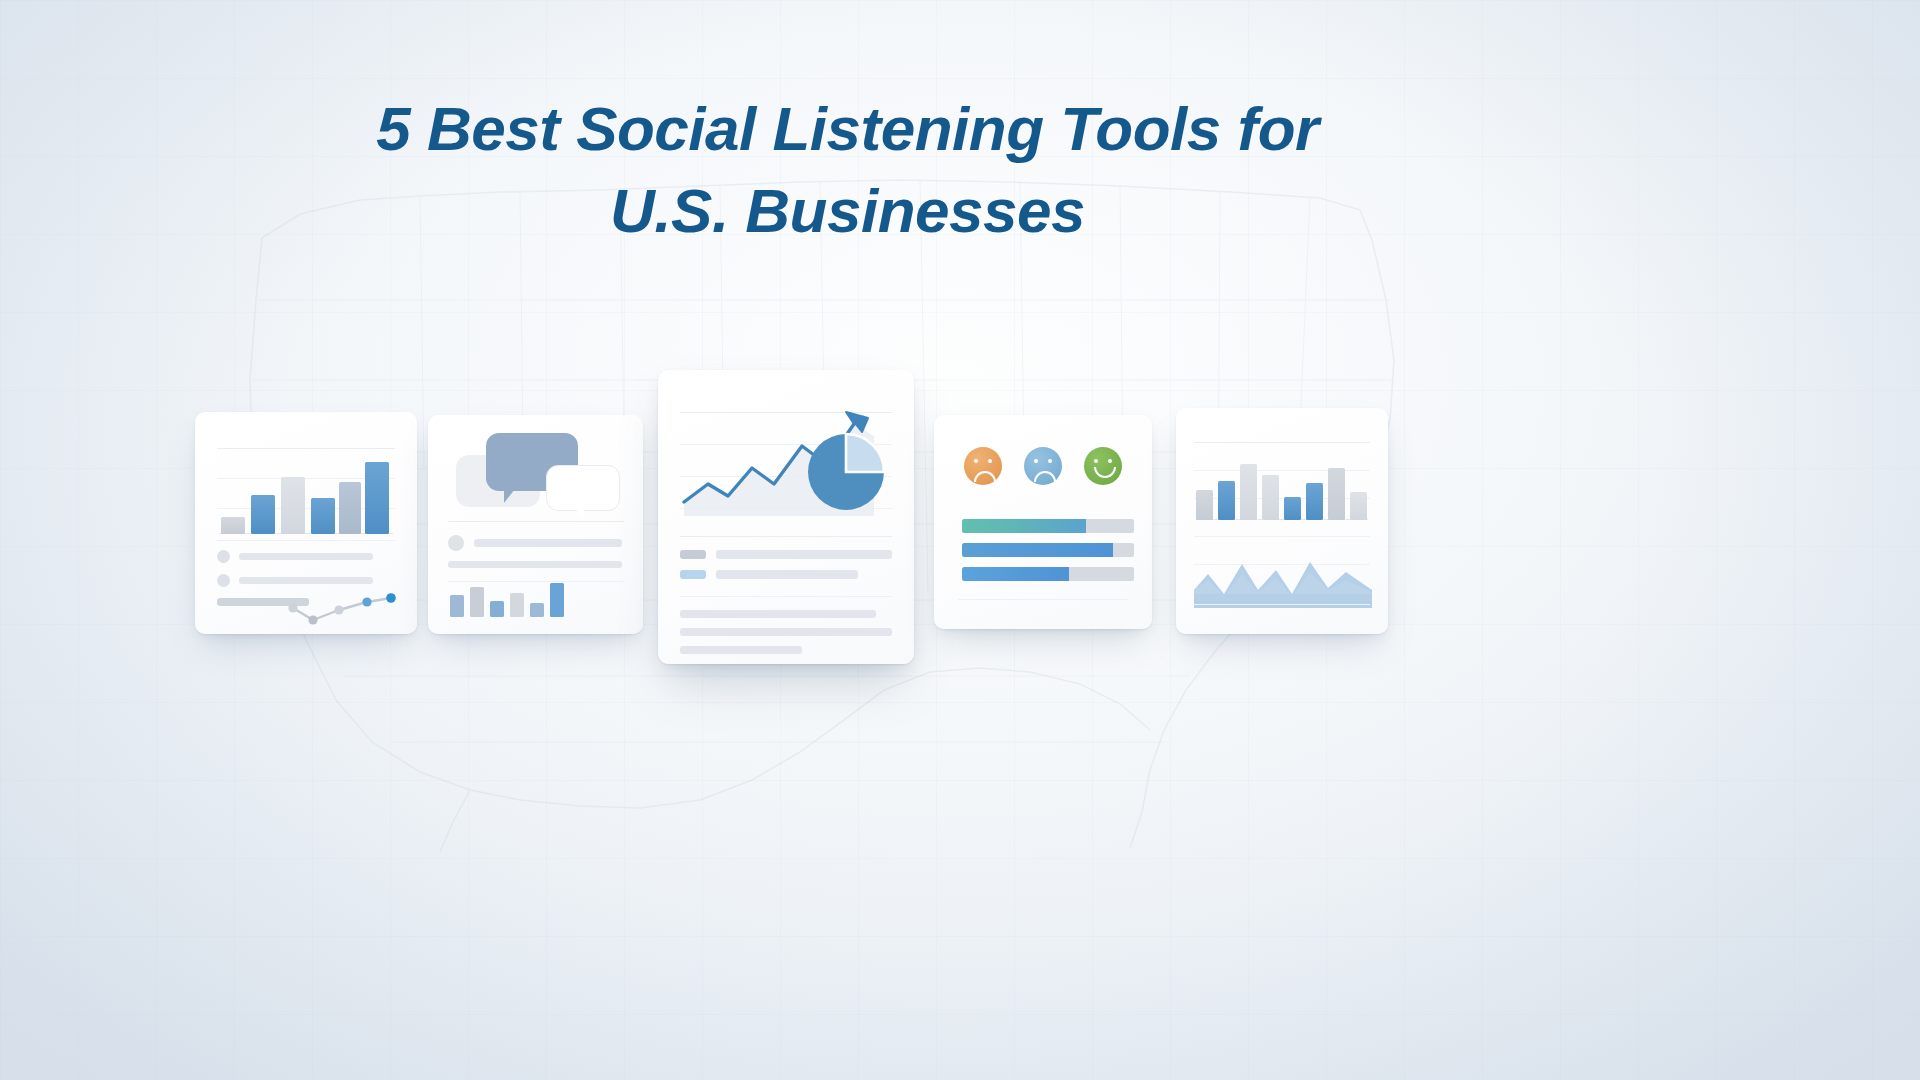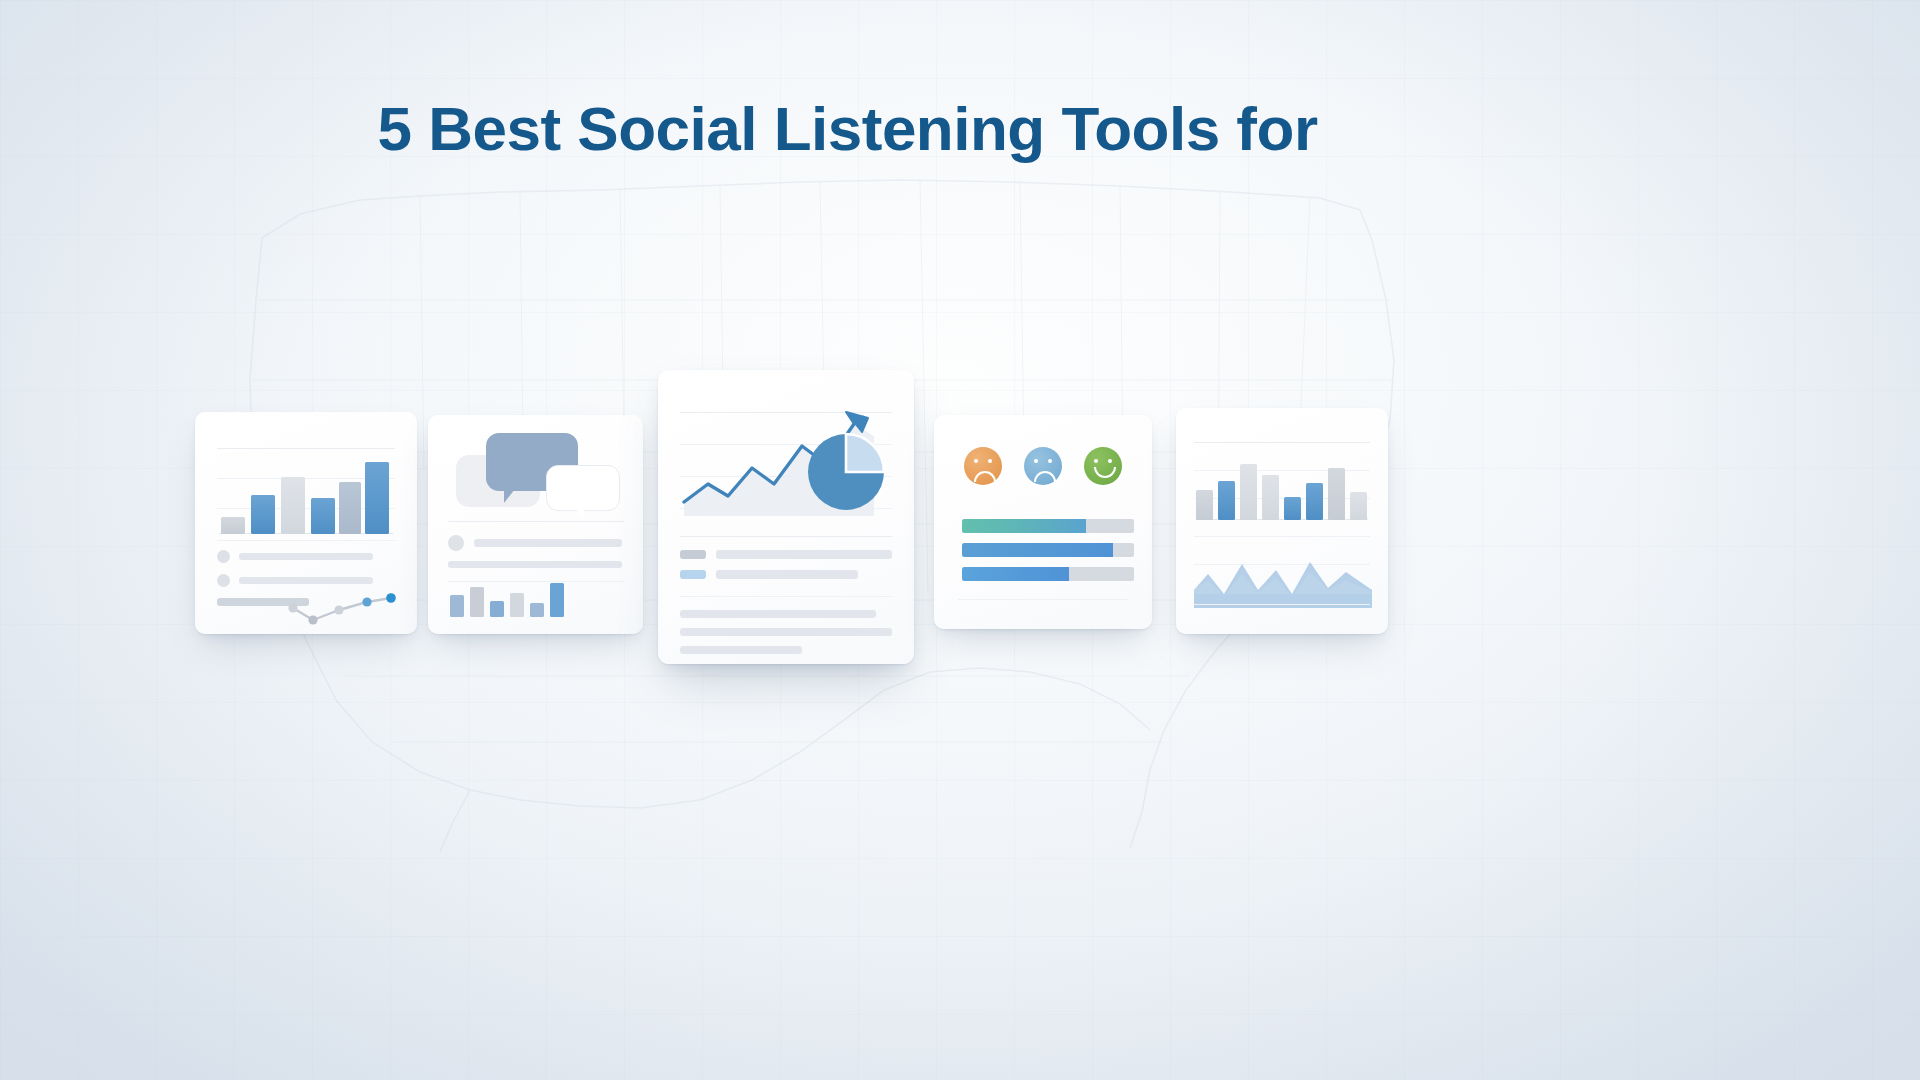--- a/index.html
+++ b/index.html
@@ -29,20 +29,21 @@
   }
   .vignette{
     position:absolute;inset:0;pointer-events:none;
     background:radial-gradient(ellipse 1250px 820px at 50% 45%, rgba(255,255,255,0) 55%, rgba(205,216,229,.45) 100%);
   }
 
   
   .title-wrap{
     position:absolute;left:0;top:88px;width:1695px;text-align:center;
     z-index:6;
+    font-style:italic;
   }
   .title-line{
     color:#15588c;
     font-size:62px;
     font-weight:700;
     letter-spacing:-.5px;
     line-height:1.32;
     margin:0;
   }
 
@@ -136,20 +137,21 @@
       <path d="M306 600 L1270 600"></path>
       <path d="M344 676 L1190 676"></path>
       <path d="M392 742 L1164 742"></path>
     </g>
   </svg>
   <div class="grid-wm"></div>
   <div class="vignette"></div>
 
   <div class="title-wrap">
     <div class="title-line">5 Best Social Listening Tools for</div>
+    <div class="title-line">U.S. Businesses</div>
   </div>
 
   <div class="cards">
 
     <div class="card c1">
       <div class="hl" style="left:22px;top:36px;width:178px;"></div>
       <div class="hl soft" style="left:22px;top:66px;width:178px;"></div>
       <div class="hl soft" style="left:22px;top:96px;width:178px;"></div>
 
       <div class="barbox" style="left:24px;top:48px;width:174px;height:74px;">

